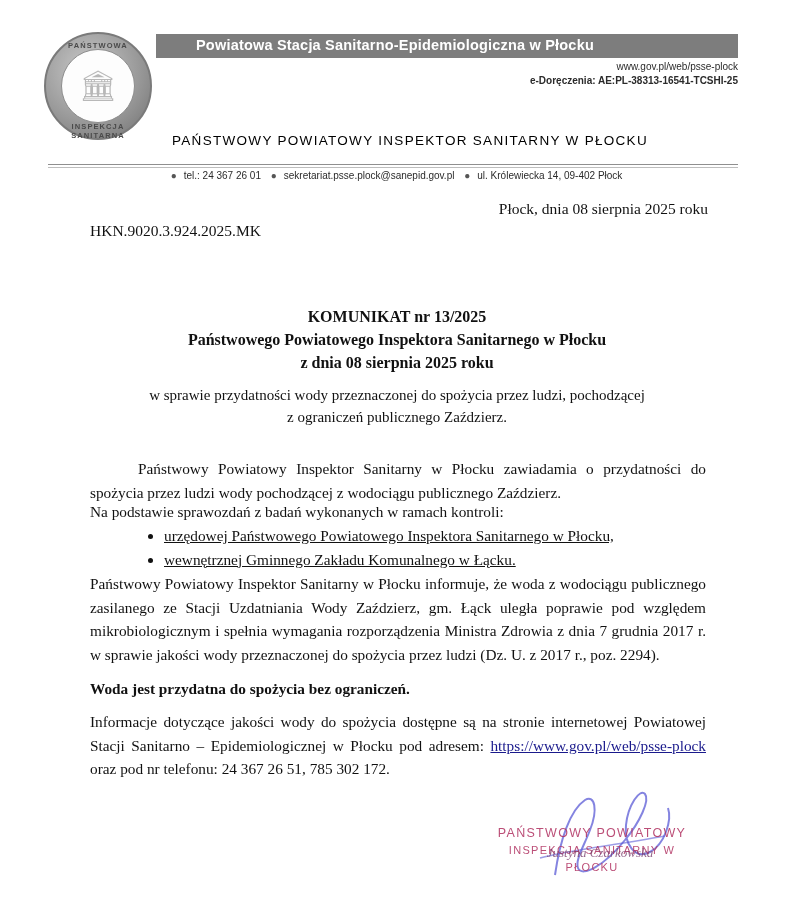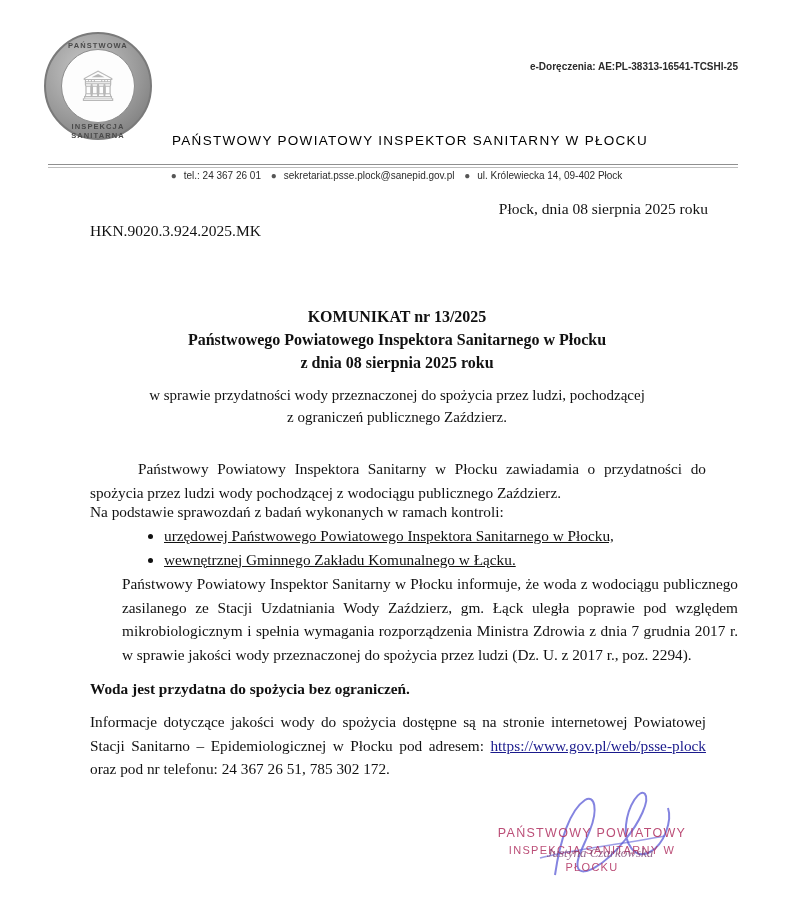--- a/index.html
+++ b/index.html
@@ -198,21 +198,21 @@
     left: 90px;
     top: 524px;
     width: 616px;
     margin: 0;
     padding-left: 74px;
     font-size: 15.3px;
     line-height: 23.5px;
     text-decoration: underline;
   }
   .bullets li { margin: 0; padding: 0; }
-  .p3 { top: 572px; margin-left: 32px; }
+  .p3 { top: 572px; }
   .bold-line {
     position: absolute;
     left: 90px;
     top: 680px;
     width: 616px;
     font-size: 15.3px;
     font-weight: bold;
   }
   .p4 { top: 710px; }
   .p4 a, .link {
@@ -264,22 +264,26 @@
 
   <div class="logo-wrap">
     <div class="logo-outer"></div>
     <div class="logo-text-top">PAŃSTWOWA</div>
     <div class="logo-text-bottom">INSPEKCJA SANITARNA</div>
     <div class="logo-inner">
       <div class="logo-eagle">🏛</div>
     </div>
   </div>
 
+  <div class="title-bar">
+    <span>Powiatowa Stacja Sanitarno-Epidemiologiczna w Płocku</span>
+  </div>
 
   <div class="contact-right">
+    <div>www.gov.pl/web/psse-plock</div>
     <div class="bold">e-Doręczenia: AE:PL-38313-16541-TCSHI-25</div>
   </div>
 
   <div class="subtitle">PAŃSTWOWY POWIATOWY INSPEKTOR SANITARNY W PŁOCKU</div>
 
   <div class="rule"></div>
   <div class="rule2"></div>
 
   <div class="contact-bottom">
     <span class="dot">●</span><span>tel.: 24 367 26 01</span>
@@ -295,21 +299,21 @@
   <div>KOMUNIKAT nr 13/2025</div>
   <div>Państwowego Powiatowego Inspektora Sanitarnego w Płocku</div>
   <div>z dnia 08 sierpnia 2025 roku</div>
 </div>
 
 <div class="subject">
   <div>w sprawie przydatności wody przeznaczonej do spożycia przez ludzi, pochodzącej</div>
   <div>z ograniczeń publicznego Zaździerz.</div>
 </div>
 
-<div class="para p1">Państwowy Powiatowy Inspektora Sanitarny w Płocku zawiadamia o przydatności do spożycia przez ludzi wody pochodzącej z wodociągu publicznego Zaździerz.</div>
+<div class="para p1">Państwowy Powiatowy Inspektor Sanitarny w Płocku zawiadamia o przydatności do spożycia przez ludzi wody pochodzącej z wodociągu publicznego Zaździerz.</div>
 <div class="para p2">Na podstawie sprawozdań z badań wykonanych w ramach kontroli:</div>
 
 <ul class="bullets">
   <li>urzędowej Państwowego Powiatowego Inspektora Sanitarnego w Płocku,</li>
   <li>wewnętrznej Gminnego Zakładu Komunalnego w Łącku.</li>
 </ul>
 
 <div class="para p3">Państwowy Powiatowy Inspektor Sanitarny w Płocku informuje, że woda z wodociągu publicznego zasilanego ze Stacji Uzdatniania Wody Zaździerz, gm. Łąck uległa poprawie pod względem mikrobiologicznym i spełnia wymagania rozporządzenia Ministra Zdrowia z dnia 7 grudnia 2017 r. w sprawie jakości wody przeznaczonej do spożycia przez ludzi (Dz. U. z 2017 r., poz. 2294).</div>
 
 <div class="bold-line">Woda jest przydatna do spożycia bez ograniczeń.</div>

